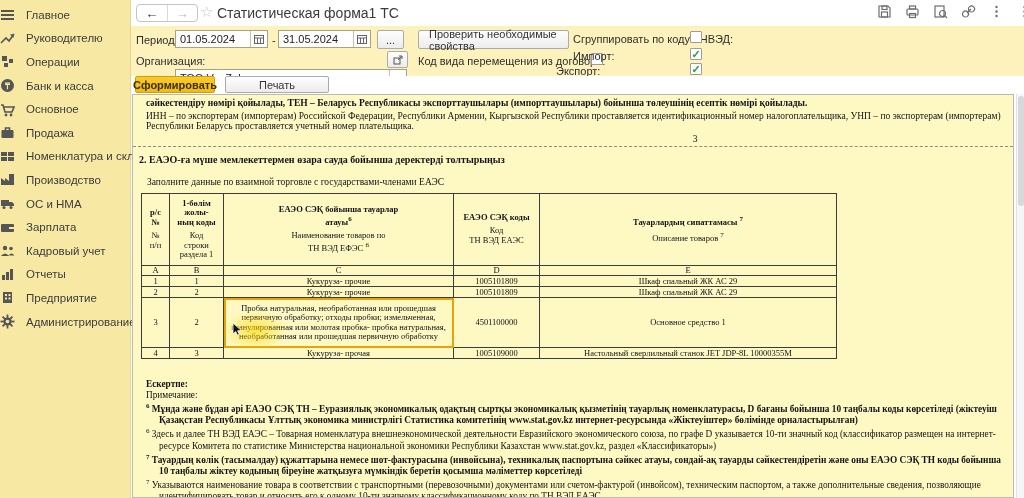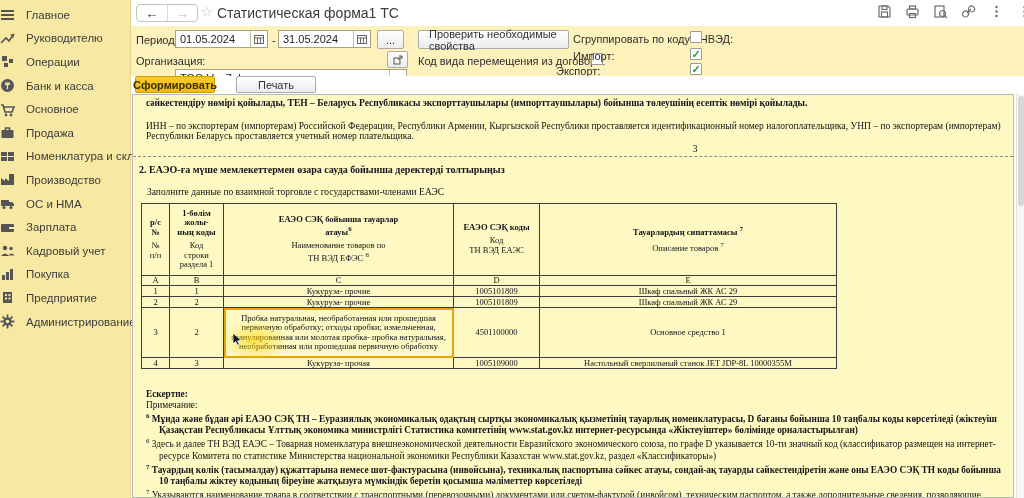--- a/index.html
+++ b/index.html
@@ -186,21 +186,21 @@
       <span>Кадровый учет</span>
     </div>
     <div class="side-item">
       <svg width="15" height="15">
           <g class="sicon-f">
             <rect x="2" y="8" width="3" height="5"></rect>
             <rect x="6" y="5" width="3" height="8"></rect>
             <rect x="10" y="2" width="3" height="11"></rect>
           </g>
         </svg>
-      <span>Покупка</span>
+      <span>Отчеты</span>
     </div>
     <div class="side-item">
       <svg width="15" height="15">
           <rect class="sicon-f" x="3" y="2" width="9" height="11"></rect>
           <g fill="#f7e9a4">
             <rect x="5" y="4" width="2" height="2"></rect>
             <rect x="8.5" y="4" width="2" height="2"></rect>
             <rect x="5" y="7.5" width="2" height="2"></rect>
             <rect x="8.5" y="7.5" width="2" height="2"></rect>
           </g>
@@ -319,26 +319,26 @@
 
       <div class="flabel" style="left:442px; top:24px">Импорт:</div>
       <div class="cb" style="left:559px; top:22px">✓</div>
 
       <div class="flabel" style="left:425px; top:39px">Экспорт:</div>
       <div class="cb" style="left:559px; top:37px">✓</div>
     </div>
 
     <div class="action-row">
       <div class="btn btn-primary" style="left:4px; top:0; width:80px; height:17px">Сформировать</div>
-      <div class="btn" style="left:105px; top:0; width:80px; height:17px">Печать</div>
+      <div class="btn" style="left:94px; top:0; width:104px; height:17px">Печать</div>
     </div>
 
     <div class="doc">
       <p class="p-intro b">сәйкестендіру нөмірі қойылады, ТЕН – Беларусь Республикасы экспорттаушылары (импорттаушылары) бойынша төлеушінің есептік нөмірі қойылады.</p>
-      <p class="p-intro" style="margin-top:12px">ИНН – по экспортерам (импортерам) Российской Федерации, Республики Армении, Кыргызской Республики проставляется идентификационный номер налогоплательщика, УНП – по экспортерам (импортерам) Республики Беларусь проставляется учетный номер плательщика.</p>
+      <p class="p-intro" style="margin-top:2px">ИНН – по экспортерам (импортерам) Российской Федерации, Республики Армении, Кыргызской Республики проставляется идентификационный номер налогоплательщика, УНП – по экспортерам (импортерам) Республики Беларусь проставляется учетный номер плательщика.</p>
       <div class="pageno">3</div>
       <div class="pbreak"></div>
       <div class="sec-kk">2. ЕАЭО-ға мүше мемлекеттермен өзара сауда бойынша деректерді толтырыңыз</div>
       <div class="sec-ru">Заполните данные по взаимной торговле с государствами-членами ЕАЭС</div>
 
       <table class="rep">
         <colgroup>
           <col style="width:28px">
             <col style="width:54px">
             <col style="width:230px">

